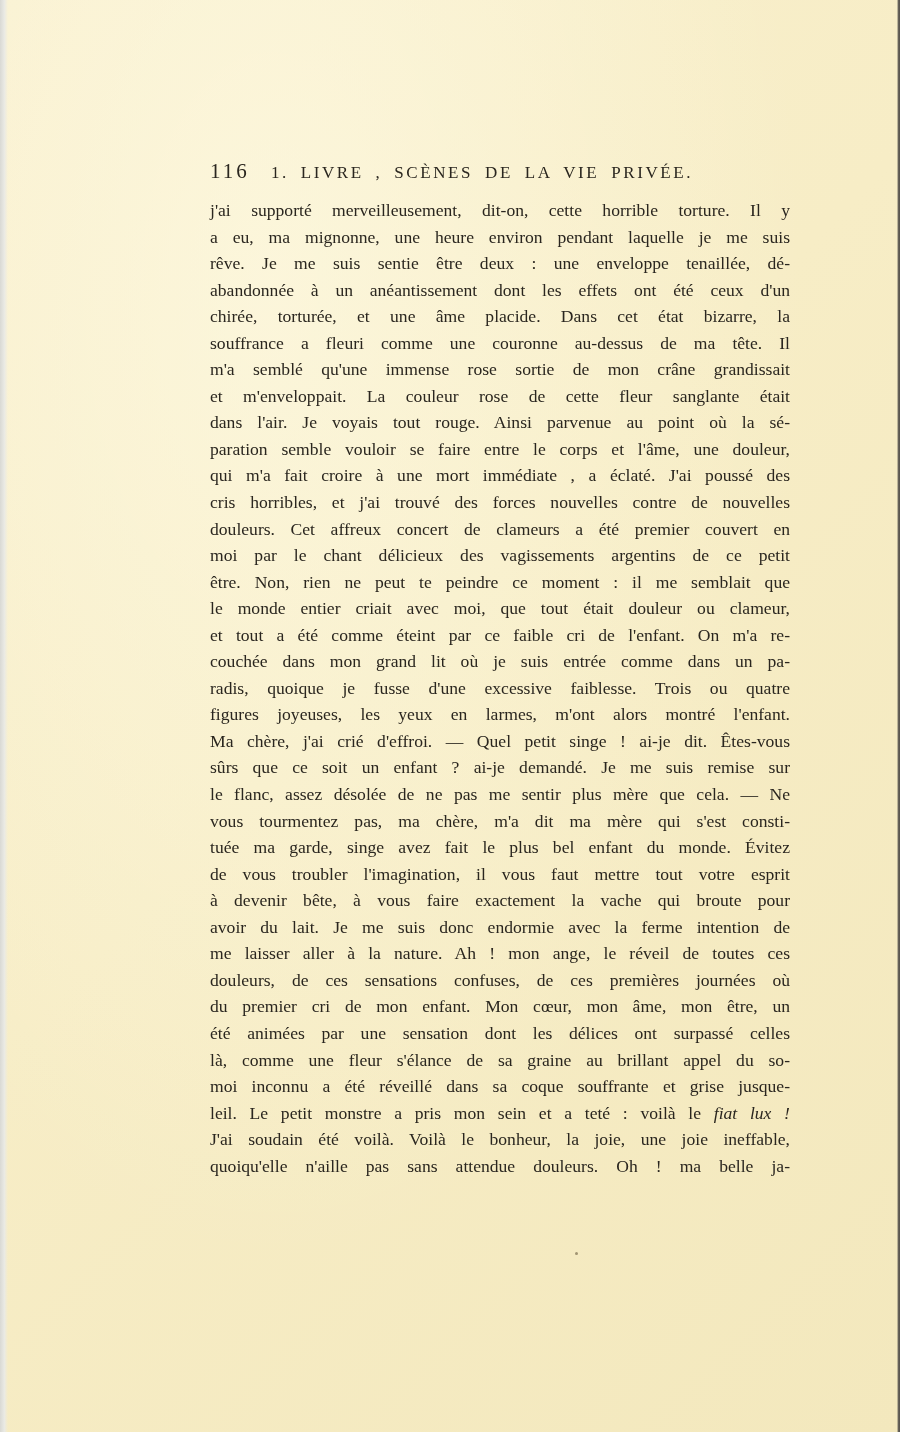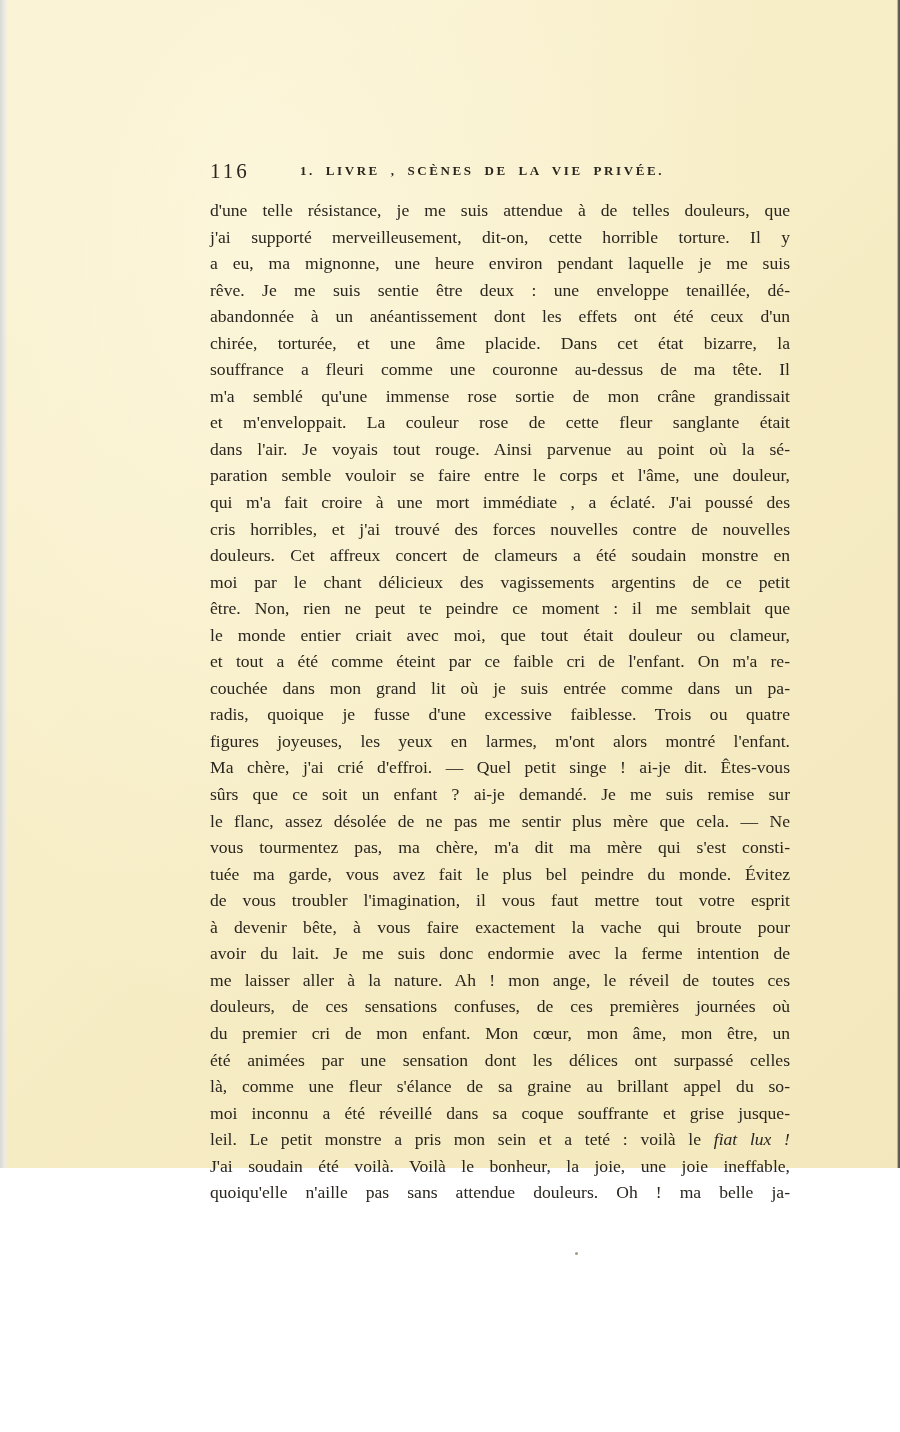--- a/index.html
+++ b/index.html
@@ -7,21 +7,21 @@
     padding: 0;
     width: 900px;
     height: 1432px;
     overflow: hidden;
     font-family: "Liberation Serif", "DejaVu Serif", serif;
   }
   .page {
     position: absolute;
     inset: 0;
     width: 900px;
-    height: 1168px;
+    height: 1432px;
     background:
       radial-gradient(ellipse at 30% 20%, rgba(255,252,232,0.55), rgba(255,252,232,0) 60%),
       linear-gradient(135deg, #f9f0cf 0%, #f7edc6 45%, #f3e8bd 100%);
   }
   .edge-left {
     position: absolute;
     left: 0; top: 0;
     width: 8px; height: 100%;
     background: linear-gradient(90deg, #d9d9d4 0%, #eaeae4 55%, rgba(234,234,228,0) 100%);
   }
@@ -41,22 +41,22 @@
     position: absolute;
     left: 0; top: 0;
     font-size: 21px;
     letter-spacing: 3px;
   }
   .running-title {
     position: absolute;
     left: 50%; top: 4px;
     transform: translateX(-50%);
     margin-left: -18px;
-    font-size: 13px;
-    font-weight: bold;
+    font-size: 17px;
+    font-weight: normal;
     letter-spacing: 2.6px;
     word-spacing: 5px;
     white-space: nowrap;
   }
   .text-block {
     position: absolute;
     left: 210px; top: 197px;
     width: 580px;
     color: #2a261f;
     font-size: 17.6px;
@@ -90,46 +90,45 @@
   <div class="edge-left"></div>
   <div class="edge-right"></div>
 
   <div class="header">
     <span class="page-number">116</span>
     <span class="running-title">1. LIVRE , SCÈNES DE LA VIE PRIVÉE.</span>
   </div>
 
   <div class="text-block">
 
-  <div class="line">d'une telle résistance, je me suis attendue à de telles douleurs, que</div>
       <div class="line">j'ai supporté merveilleusement, dit-on, cette horrible torture. Il y</div>
       <div class="line">a eu, ma mignonne, une heure environ pendant laquelle je me suis</div>
       <div class="line">rêve. Je me suis sentie être deux : une enveloppe tenaillée, dé-</div>
       <div class="line">abandonnée à un anéantissement dont les effets ont été ceux d'un</div>
       <div class="line">chirée, torturée, et une âme placide. Dans cet état bizarre, la</div>
       <div class="line">souffrance a fleuri comme une couronne au-dessus de ma tête. Il</div>
       <div class="line">m'a semblé qu'une immense rose sortie de mon crâne grandissait</div>
       <div class="line">et m'enveloppait. La couleur rose de cette fleur sanglante était</div>
       <div class="line">dans l'air. Je voyais tout rouge. Ainsi parvenue au point où la sé-</div>
       <div class="line">paration semble vouloir se faire entre le corps et l'âme, une douleur,</div>
       <div class="line">qui m'a fait croire à une mort immédiate , a éclaté. J'ai poussé des</div>
       <div class="line">cris horribles, et j'ai trouvé des forces nouvelles contre de nouvelles</div>
-      <div class="line">douleurs. Cet affreux concert de clameurs a été soudain monstre en</div>
+      <div class="line">douleurs. Cet affreux concert de clameurs a été premier couvert en</div>
       <div class="line">moi par le chant délicieux des vagissements argentins de ce petit</div>
       <div class="line">être. Non, rien ne peut te peindre ce moment : il me semblait que</div>
       <div class="line">le monde entier criait avec moi, que tout était douleur ou clameur,</div>
       <div class="line">et tout a été comme éteint par ce faible cri de l'enfant. On m'a re-</div>
       <div class="line">couchée dans mon grand lit où je suis entrée comme dans un pa-</div>
       <div class="line">radis, quoique je fusse d'une excessive faiblesse. Trois ou quatre</div>
       <div class="line">figures joyeuses, les yeux en larmes, m'ont alors montré l'enfant.</div>
       <div class="line">Ma chère, j'ai crié d'effroi. — Quel petit singe ! ai-je dit. Êtes-vous</div>
       <div class="line">sûrs que ce soit un enfant ? ai-je demandé. Je me suis remise sur</div>
       <div class="line">le flanc, assez désolée de ne pas me sentir plus mère que cela. — Ne</div>
       <div class="line">vous tourmentez pas, ma chère, m'a dit ma mère qui s'est consti-</div>
-      <div class="line">tuée ma garde, vous avez fait le plus bel peindre du monde. Évitez</div>
+      <div class="line">tuée ma garde, singe avez fait le plus bel enfant du monde. Évitez</div>
       <div class="line">de vous troubler l'imagination, il vous faut mettre tout votre esprit</div>
       <div class="line">à devenir bête, à vous faire exactement la vache qui broute pour</div>
       <div class="line">avoir du lait. Je me suis donc endormie avec la ferme intention de</div>
       <div class="line">me laisser aller à la nature. Ah ! mon ange, le réveil de toutes ces</div>
       <div class="line">douleurs, de ces sensations confuses, de ces premières journées où</div>
       <div class="line">du premier cri de mon enfant. Mon cœur, mon âme, mon être, un</div>
       <div class="line">été animées par une sensation dont les délices ont surpassé celles</div>
       <div class="line">là, comme une fleur s'élance de sa graine au brillant appel du so-</div>
       <div class="line">moi inconnu a été réveillé dans sa coque souffrante et grise jusque-</div>
       <div class="line">leil. Le petit monstre a pris mon sein et a teté : voilà le <span class="it">fiat lux !</span></div>

